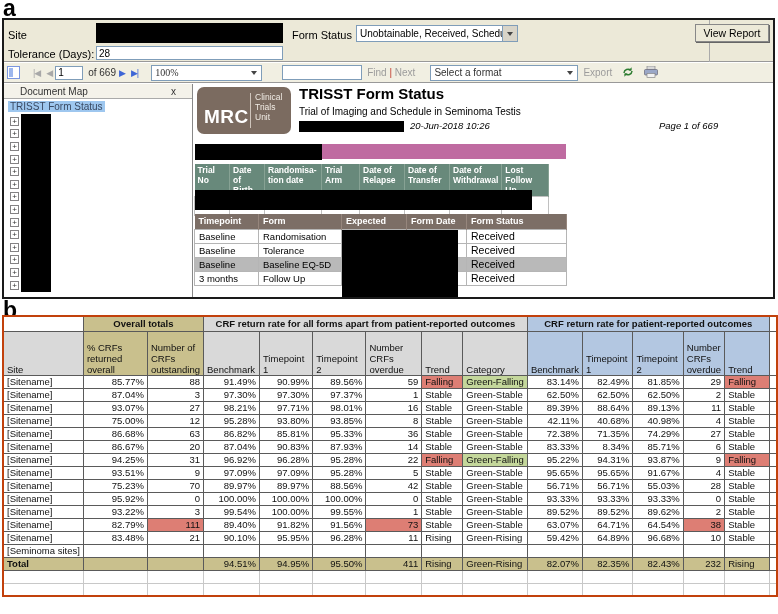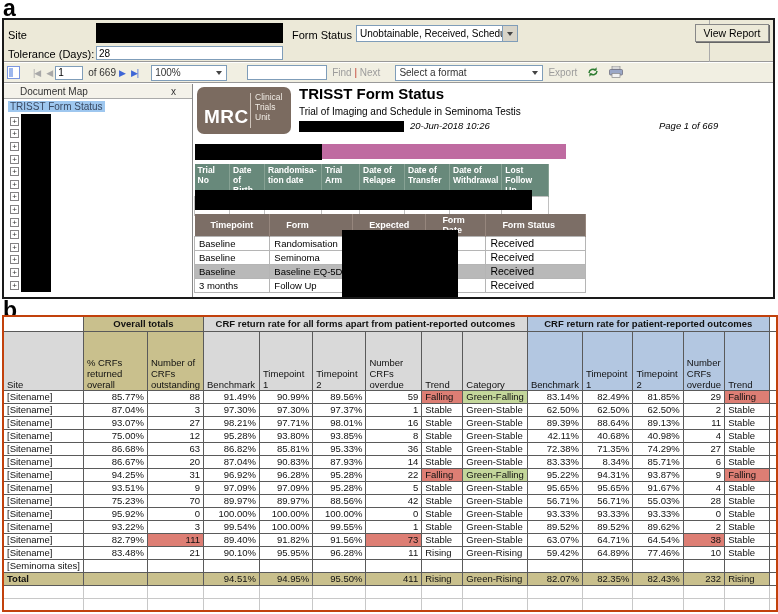--- a/index.html
+++ b/index.html
@@ -60,31 +60,31 @@
   .rep-page { position:absolute; left:466px; top:36px; font-size:9.5px; font-style:italic; }
   .pink-bar { position:absolute; left:2px; top:60px; width:371px; height:15px; background:#bf6ba1; }
   .pink-redact { left:2px; top:60px; width:127px; height:16px; }
 
   table.rep { border-collapse:collapse; table-layout:fixed; position:absolute; }
   #patient-table { left:1px; top:80px; }
   #patient-table th { background:#68897b; color:#fff; font-size:8.5px; font-weight:bold; text-align:left; vertical-align:top; padding:1px 3px; border-right:1px solid #87a294; height:26px; line-height:10px; }
   #patient-table td { height:19px; border:1px solid #c0c0c0; background:#fff; }
   .patient-redact { left:2px; top:106px; width:337px; height:20px; }
   #forms-table { left:1px; top:130px; }
-  #forms-table th { background:#7c6e66; color:#fff; font-size:9px; font-weight:bold; text-align:left; padding:1px 16px; border-right:1px solid #96867d; height:15px; }
+  #forms-table th { background:#7c6e66; color:#fff; font-size:9px; font-weight:bold; text-align:left; padding:1px 4px; border-right:1px solid #96867d; height:15px; }
   #forms-table td { height:14px; font-size:9.5px; padding:0 4px; border:1px solid #b5b5b5; background:#fff; line-height:13px; white-space:nowrap; overflow:hidden; }
   #forms-table tr.hl td { background:#b9b9b9; }
   #forms-table td.status { font-size:10.5px; }
   .forms-redact { left:149px; top:146px; width:116px; height:70px; }
 
   
   #crf-table { position:absolute; left:2px; top:315px; border-collapse:collapse; table-layout:fixed; border:2px solid #c2410c; }
   #crf-table td, #crf-table th { border:1px solid #5a5a5a; font-size:9.5px; font-weight:normal; padding:0 3px; height:13px; line-height:12px; white-space:nowrap; overflow:hidden; text-align:left; color:#111; }
   #crf-table tr.grp th { font-weight:bold; text-align:center; height:15px; }
-  #crf-table tr.colh th { vertical-align:bottom; white-space:normal; height:59px; line-height:11px;margin-top:20px; }
+  #crf-table tr.colh th { vertical-align:bottom; white-space:normal; height:44px; line-height:11px;margin-top:20px; }
   #crf-table td.num { text-align:right; }
   #crf-table td.bold { font-weight:bold; }
   .bg-olive { background:#c9c08d; }
   .bg-gray { background:#d9d9d9; }
   .bg-blue { background:#b3c7e1; }
   .bg-red { background:#dd7e74; }
   .bg-green { background:#c4d79b; }
   .bg-blank { background:#fff; }
   #crf-table tr.emptyrow td { border-color:#c8c8c8; }
   .w0{width:64px;} .w1{width:70px;} .w2{width:54px;} .w3{width:56px;} .w4{width:54px;} .w5{width:54px;} .w6{width:58px;} .w7{width:42px;} .w8{width:64px;} .w9{width:45px;} .w10{width:51px;} .w11{width:51px;} .w12{width:38px;} .w13{width:47px;} .w14{width:8px;}
@@ -117,21 +117,21 @@
       <span class="docmap-toggle"></span>
       <span class="tb-gap"></span>
       <span class="nav gray">|◀</span>
       <span class="nav gray">◀</span>
       <input class="page-input" value="1" style="">
       <span class="tb-gap-s"></span>
       <span>of 669</span>
       <span class="nav blue">▶</span>
       <span class="nav blue">▶|</span>
       <span class="tb-gap"></span>
-      <div class="mini-select" style="width:76px;">
+      <div class="mini-select" style="width:111px;font-family:Liberation Serif, serif;">
         <span class="val">100%</span>
         <span class="dd-btn" style="background:#fff;border-left:none;">
             <span class="tri-down"></span>
           </span>
       </div>
       <span class="tb-gap"></span>
         <span class="tb-gap"></span>
       <input class="find-input" style="">
       <span class="tb-gap-s"></span>
       <span class="gray-txt">Find</span>
@@ -294,21 +294,21 @@
           <tbody>
               <tr>
                 <td>Baseline</td>
                 <td>Randomisation</td>
                 <td></td>
                 <td></td>
                 <td class="status">Received</td>
               </tr>
               <tr>
                 <td>Baseline</td>
-                <td>Seminoma</td>
+                <td>Tolerance</td>
                 <td></td>
                 <td></td>
                 <td class="status">Received</td>
               </tr>
               <tr class="hl">
                 <td>Baseline</td>
                 <td>Baseline EQ-5D</td>
                 <td></td>
                 <td></td>
                 <td class="status">Received</td>
@@ -583,21 +583,21 @@
           <td class="num">83.48%</td>
           <td class="num">21</td>
           <td class="num">90.10%</td>
           <td class="num">95.95%</td>
           <td class="num">96.28%</td>
           <td class="num">11</td>
           <td class="">Rising</td>
           <td class="">Green-Rising</td>
           <td class="num">59.42%</td>
           <td class="num">64.89%</td>
-          <td class="num">77.46%</td>
+          <td class="num">96.68%</td>
           <td class="num">10</td>
           <td class="">Stable</td>
           <td></td>
         </tr>
         <tr>
           <td class="">[Seminoma sites]</td>
           <td class="num"></td>
           <td class="num"></td>
           <td class="num"></td>
           <td class="num"></td>

